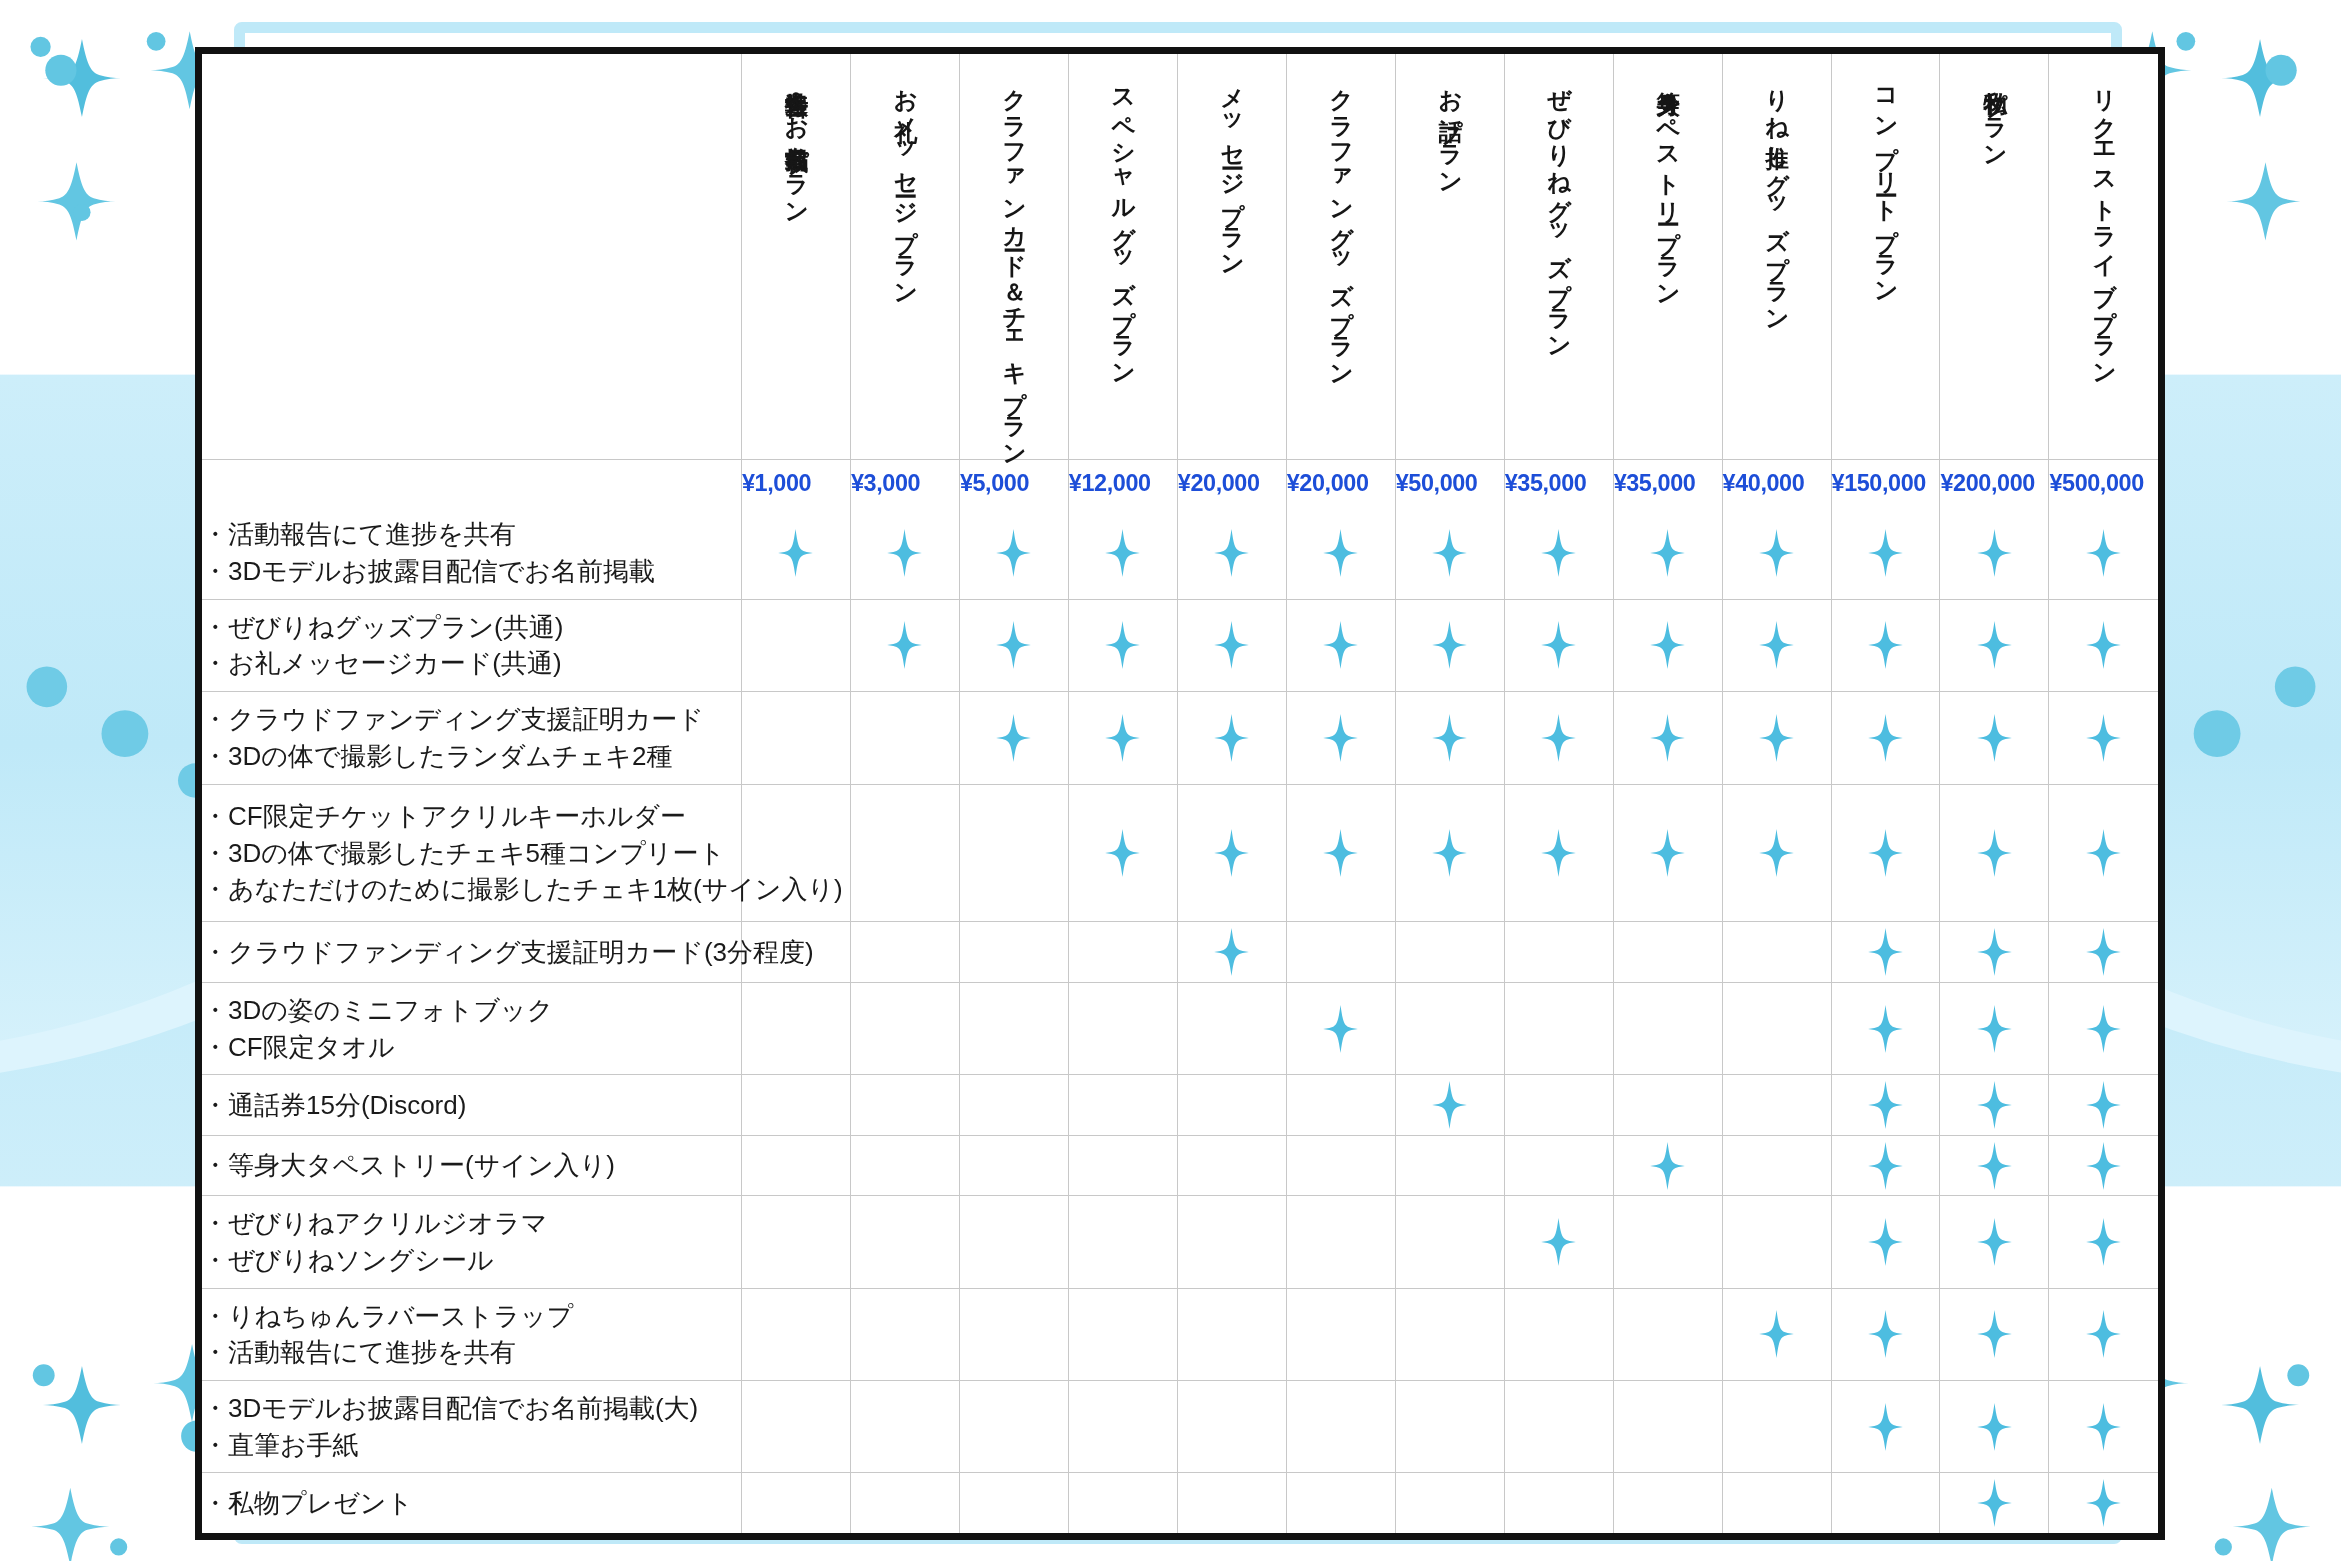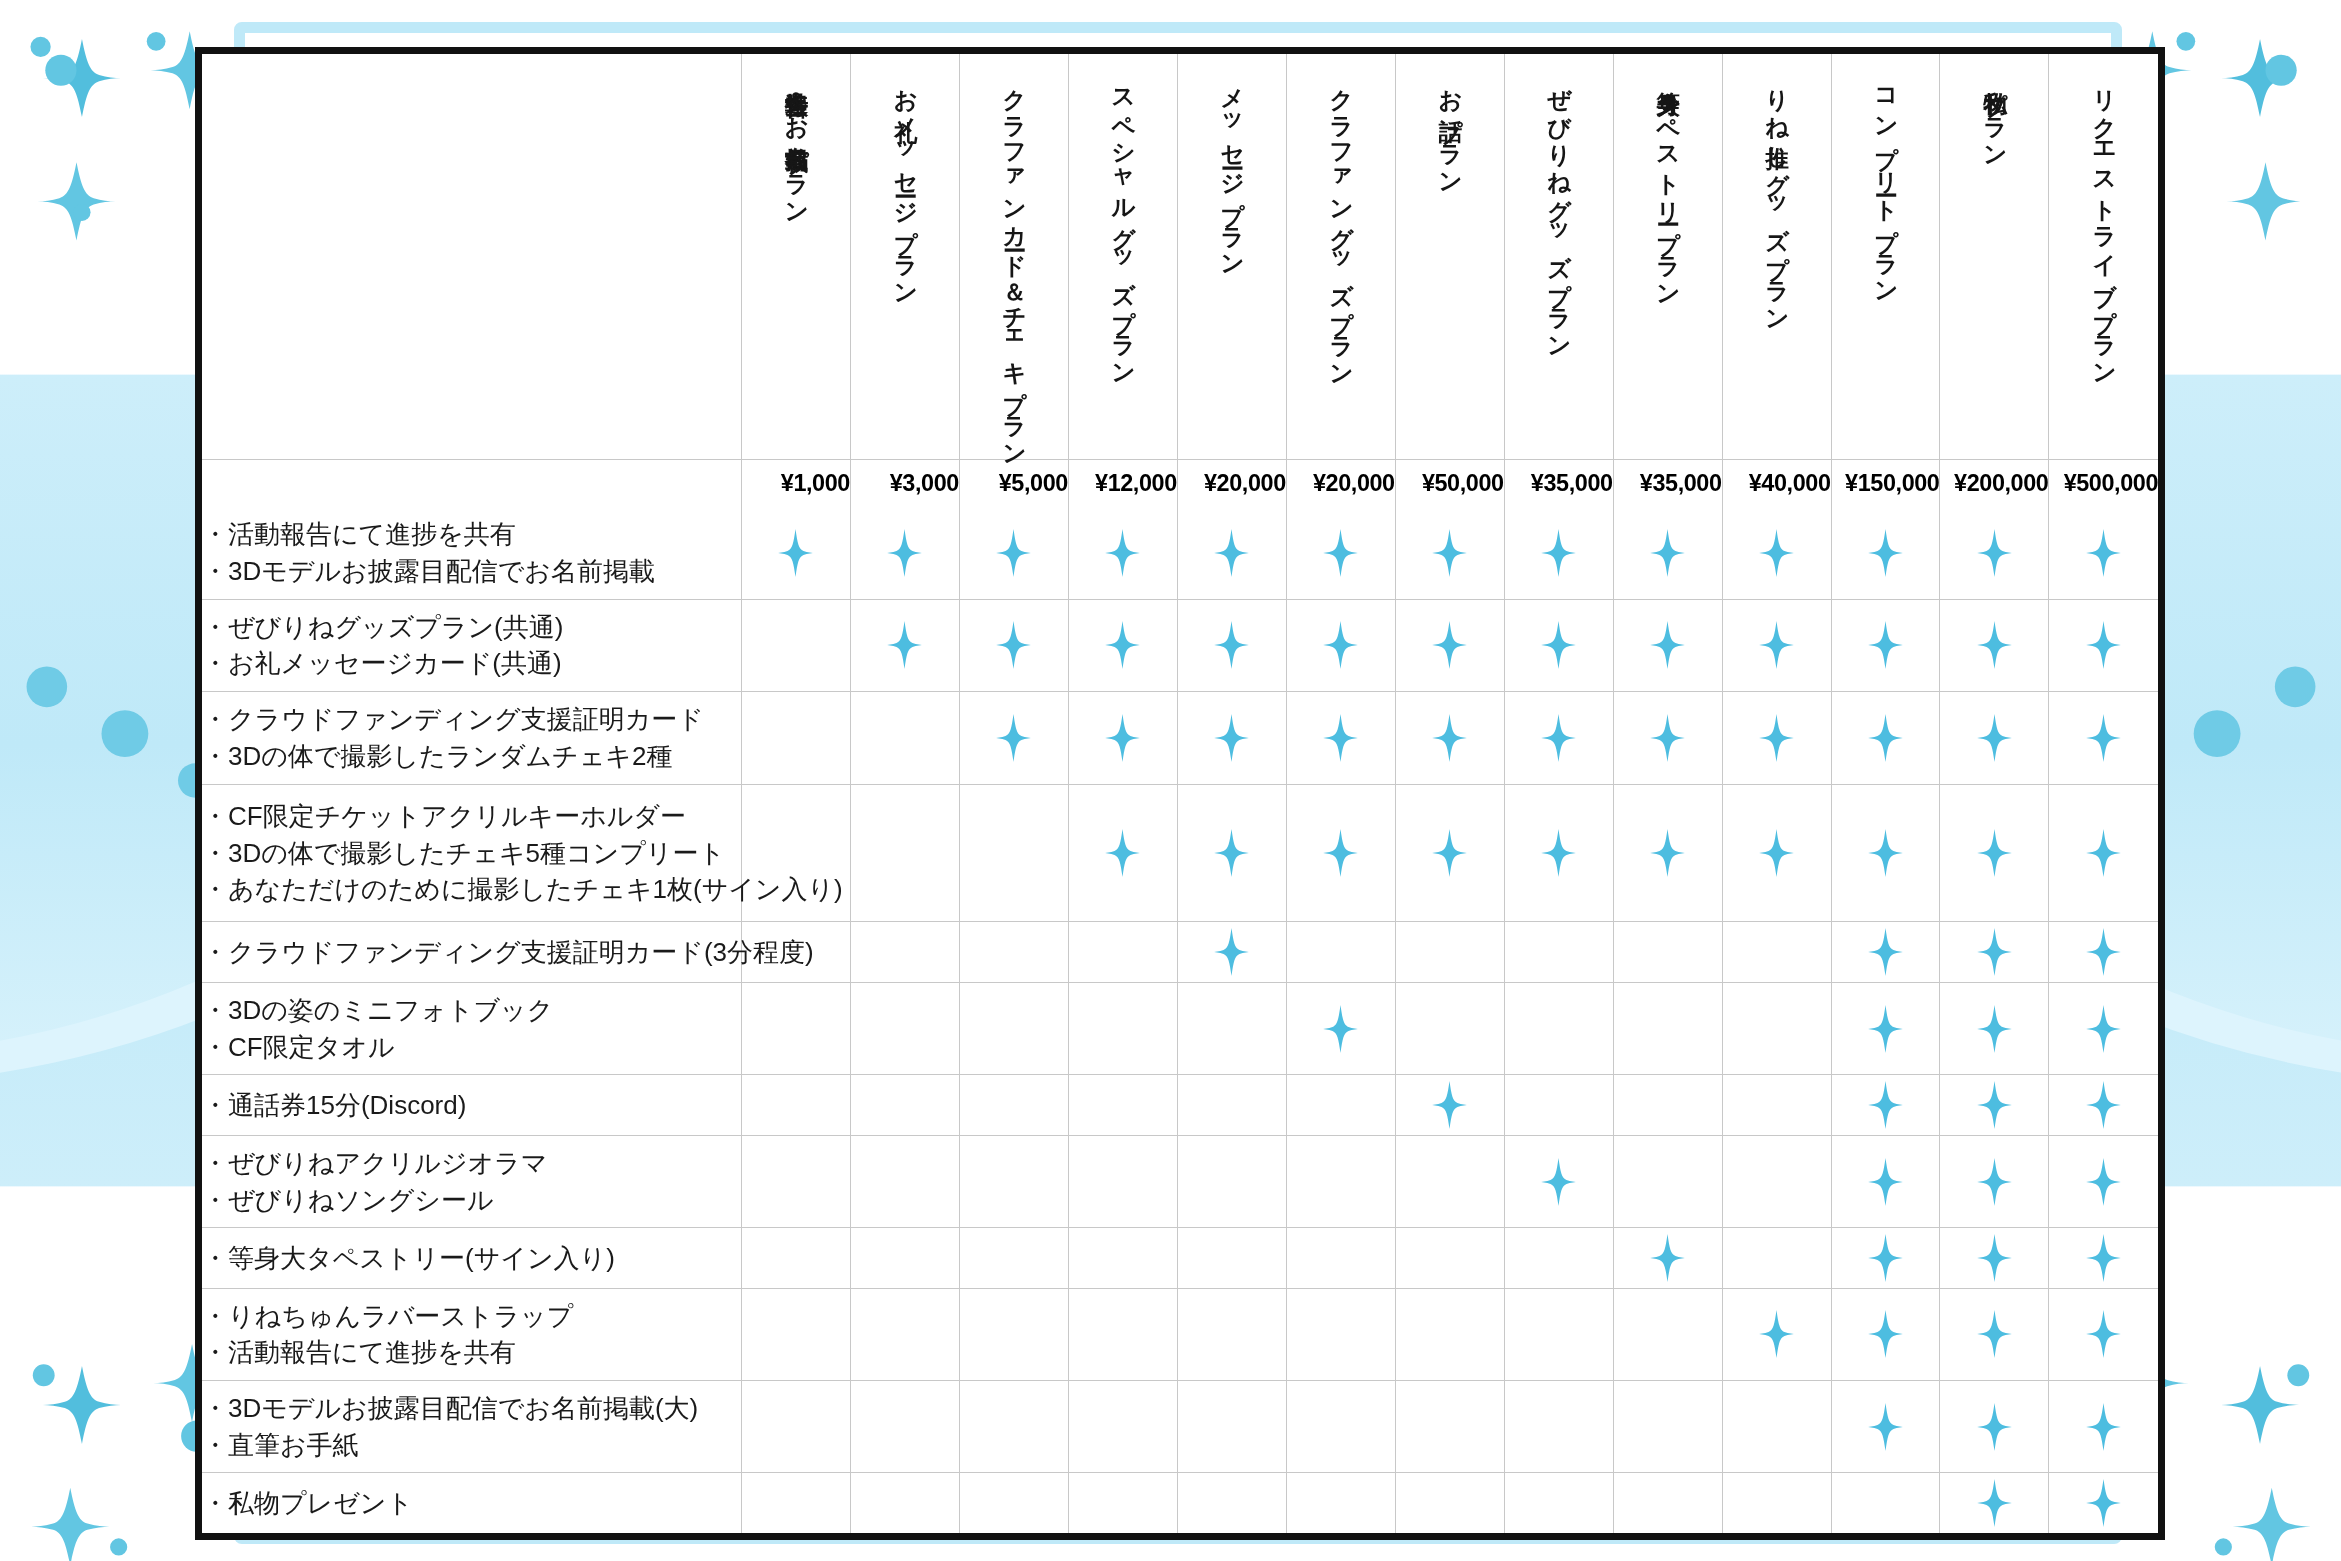--- a/index.html
+++ b/index.html
@@ -84,22 +84,22 @@
     margin: 19px auto 0 auto;
     display: inline-block;
     white-space: nowrap;
   }
 
   
   tr.price-row td { height: 48px; }
   .price {
     font-size: 23.4px;
     font-weight: 700;
-    color: #000000;
-    text-align: right;
+    color: #1d4ed8;
+    text-align: left;
     letter-spacing: -0.4px;
     white-space: nowrap;
   }
 
   
   td.feature-cell {
     text-align: left;
     vertical-align: middle;
     padding: 7.8px 0 7.8px 17px;
   }
@@ -511,60 +511,60 @@
               </svg></span></td>
           <td class="mark-cell"><span class="sparkle"><svg viewBox="0 0 100 120" xmlns="http://www.w3.org/2000/svg">
                 <path d="M50 0 C55 36 58 50 70 55 C80 59 92 60 100 60 C92 60 80 61 70 65 C58 70 55 84 50 120 C45 84 42 70 30 65 C20 61 8 60 0 60 C8 60 20 59 30 55 C42 50 45 36 50 0 Z" fill="#4DBDE0"></path>
               </svg></span></td>
           <td class="mark-cell"><span class="sparkle"><svg viewBox="0 0 100 120" xmlns="http://www.w3.org/2000/svg">
                 <path d="M50 0 C55 36 58 50 70 55 C80 59 92 60 100 60 C92 60 80 61 70 65 C58 70 55 84 50 120 C45 84 42 70 30 65 C20 61 8 60 0 60 C8 60 20 59 30 55 C42 50 45 36 50 0 Z" fill="#4DBDE0"></path>
               </svg></span></td>
         </tr>
         <tr>
           <td class="feature-cell">
+            <div class="feat-line">・等身大タペストリー(サイン入り)</div>
+          </td>
+          <td class="mark-cell"></td>
+          <td class="mark-cell"></td>
+          <td class="mark-cell"></td>
+          <td class="mark-cell"></td>
+          <td class="mark-cell"></td>
+          <td class="mark-cell"></td>
+          <td class="mark-cell"></td>
+          <td class="mark-cell"></td>
+          <td class="mark-cell"><span class="sparkle"><svg viewBox="0 0 100 120" xmlns="http://www.w3.org/2000/svg">
+                <path d="M50 0 C55 36 58 50 70 55 C80 59 92 60 100 60 C92 60 80 61 70 65 C58 70 55 84 50 120 C45 84 42 70 30 65 C20 61 8 60 0 60 C8 60 20 59 30 55 C42 50 45 36 50 0 Z" fill="#4DBDE0"></path>
+              </svg></span></td>
+          <td class="mark-cell"></td>
+          <td class="mark-cell"><span class="sparkle"><svg viewBox="0 0 100 120" xmlns="http://www.w3.org/2000/svg">
+                <path d="M50 0 C55 36 58 50 70 55 C80 59 92 60 100 60 C92 60 80 61 70 65 C58 70 55 84 50 120 C45 84 42 70 30 65 C20 61 8 60 0 60 C8 60 20 59 30 55 C42 50 45 36 50 0 Z" fill="#4DBDE0"></path>
+              </svg></span></td>
+          <td class="mark-cell"><span class="sparkle"><svg viewBox="0 0 100 120" xmlns="http://www.w3.org/2000/svg">
+                <path d="M50 0 C55 36 58 50 70 55 C80 59 92 60 100 60 C92 60 80 61 70 65 C58 70 55 84 50 120 C45 84 42 70 30 65 C20 61 8 60 0 60 C8 60 20 59 30 55 C42 50 45 36 50 0 Z" fill="#4DBDE0"></path>
+              </svg></span></td>
+          <td class="mark-cell"><span class="sparkle"><svg viewBox="0 0 100 120" xmlns="http://www.w3.org/2000/svg">
+                <path d="M50 0 C55 36 58 50 70 55 C80 59 92 60 100 60 C92 60 80 61 70 65 C58 70 55 84 50 120 C45 84 42 70 30 65 C20 61 8 60 0 60 C8 60 20 59 30 55 C42 50 45 36 50 0 Z" fill="#4DBDE0"></path>
+              </svg></span></td>
+        </tr>
+        <tr>
+          <td class="feature-cell">
             <div class="feat-line">・ぜびりねアクリルジオラマ</div>
             <div class="feat-line">・ぜびりねソングシール</div>
           </td>
           <td class="mark-cell"></td>
           <td class="mark-cell"></td>
           <td class="mark-cell"></td>
           <td class="mark-cell"></td>
           <td class="mark-cell"></td>
           <td class="mark-cell"></td>
           <td class="mark-cell"></td>
           <td class="mark-cell"><span class="sparkle"><svg viewBox="0 0 100 120" xmlns="http://www.w3.org/2000/svg">
                 <path d="M50 0 C55 36 58 50 70 55 C80 59 92 60 100 60 C92 60 80 61 70 65 C58 70 55 84 50 120 C45 84 42 70 30 65 C20 61 8 60 0 60 C8 60 20 59 30 55 C42 50 45 36 50 0 Z" fill="#4DBDE0"></path>
               </svg></span></td>
           <td class="mark-cell"></td>
-          <td class="mark-cell"></td>
-          <td class="mark-cell"><span class="sparkle"><svg viewBox="0 0 100 120" xmlns="http://www.w3.org/2000/svg">
-                <path d="M50 0 C55 36 58 50 70 55 C80 59 92 60 100 60 C92 60 80 61 70 65 C58 70 55 84 50 120 C45 84 42 70 30 65 C20 61 8 60 0 60 C8 60 20 59 30 55 C42 50 45 36 50 0 Z" fill="#4DBDE0"></path>
-              </svg></span></td>
-          <td class="mark-cell"><span class="sparkle"><svg viewBox="0 0 100 120" xmlns="http://www.w3.org/2000/svg">
-                <path d="M50 0 C55 36 58 50 70 55 C80 59 92 60 100 60 C92 60 80 61 70 65 C58 70 55 84 50 120 C45 84 42 70 30 65 C20 61 8 60 0 60 C8 60 20 59 30 55 C42 50 45 36 50 0 Z" fill="#4DBDE0"></path>
-              </svg></span></td>
-          <td class="mark-cell"><span class="sparkle"><svg viewBox="0 0 100 120" xmlns="http://www.w3.org/2000/svg">
-                <path d="M50 0 C55 36 58 50 70 55 C80 59 92 60 100 60 C92 60 80 61 70 65 C58 70 55 84 50 120 C45 84 42 70 30 65 C20 61 8 60 0 60 C8 60 20 59 30 55 C42 50 45 36 50 0 Z" fill="#4DBDE0"></path>
-              </svg></span></td>
-        </tr>
-        <tr>
-          <td class="feature-cell">
-            <div class="feat-line">・等身大タペストリー(サイン入り)</div>
-          </td>
-          <td class="mark-cell"></td>
-          <td class="mark-cell"></td>
-          <td class="mark-cell"></td>
-          <td class="mark-cell"></td>
-          <td class="mark-cell"></td>
-          <td class="mark-cell"></td>
-          <td class="mark-cell"></td>
-          <td class="mark-cell"></td>
-          <td class="mark-cell"><span class="sparkle"><svg viewBox="0 0 100 120" xmlns="http://www.w3.org/2000/svg">
-                <path d="M50 0 C55 36 58 50 70 55 C80 59 92 60 100 60 C92 60 80 61 70 65 C58 70 55 84 50 120 C45 84 42 70 30 65 C20 61 8 60 0 60 C8 60 20 59 30 55 C42 50 45 36 50 0 Z" fill="#4DBDE0"></path>
-              </svg></span></td>
           <td class="mark-cell"></td>
           <td class="mark-cell"><span class="sparkle"><svg viewBox="0 0 100 120" xmlns="http://www.w3.org/2000/svg">
                 <path d="M50 0 C55 36 58 50 70 55 C80 59 92 60 100 60 C92 60 80 61 70 65 C58 70 55 84 50 120 C45 84 42 70 30 65 C20 61 8 60 0 60 C8 60 20 59 30 55 C42 50 45 36 50 0 Z" fill="#4DBDE0"></path>
               </svg></span></td>
           <td class="mark-cell"><span class="sparkle"><svg viewBox="0 0 100 120" xmlns="http://www.w3.org/2000/svg">
                 <path d="M50 0 C55 36 58 50 70 55 C80 59 92 60 100 60 C92 60 80 61 70 65 C58 70 55 84 50 120 C45 84 42 70 30 65 C20 61 8 60 0 60 C8 60 20 59 30 55 C42 50 45 36 50 0 Z" fill="#4DBDE0"></path>
               </svg></span></td>
           <td class="mark-cell"><span class="sparkle"><svg viewBox="0 0 100 120" xmlns="http://www.w3.org/2000/svg">
                 <path d="M50 0 C55 36 58 50 70 55 C80 59 92 60 100 60 C92 60 80 61 70 65 C58 70 55 84 50 120 C45 84 42 70 30 65 C20 61 8 60 0 60 C8 60 20 59 30 55 C42 50 45 36 50 0 Z" fill="#4DBDE0"></path>
               </svg></span></td>

